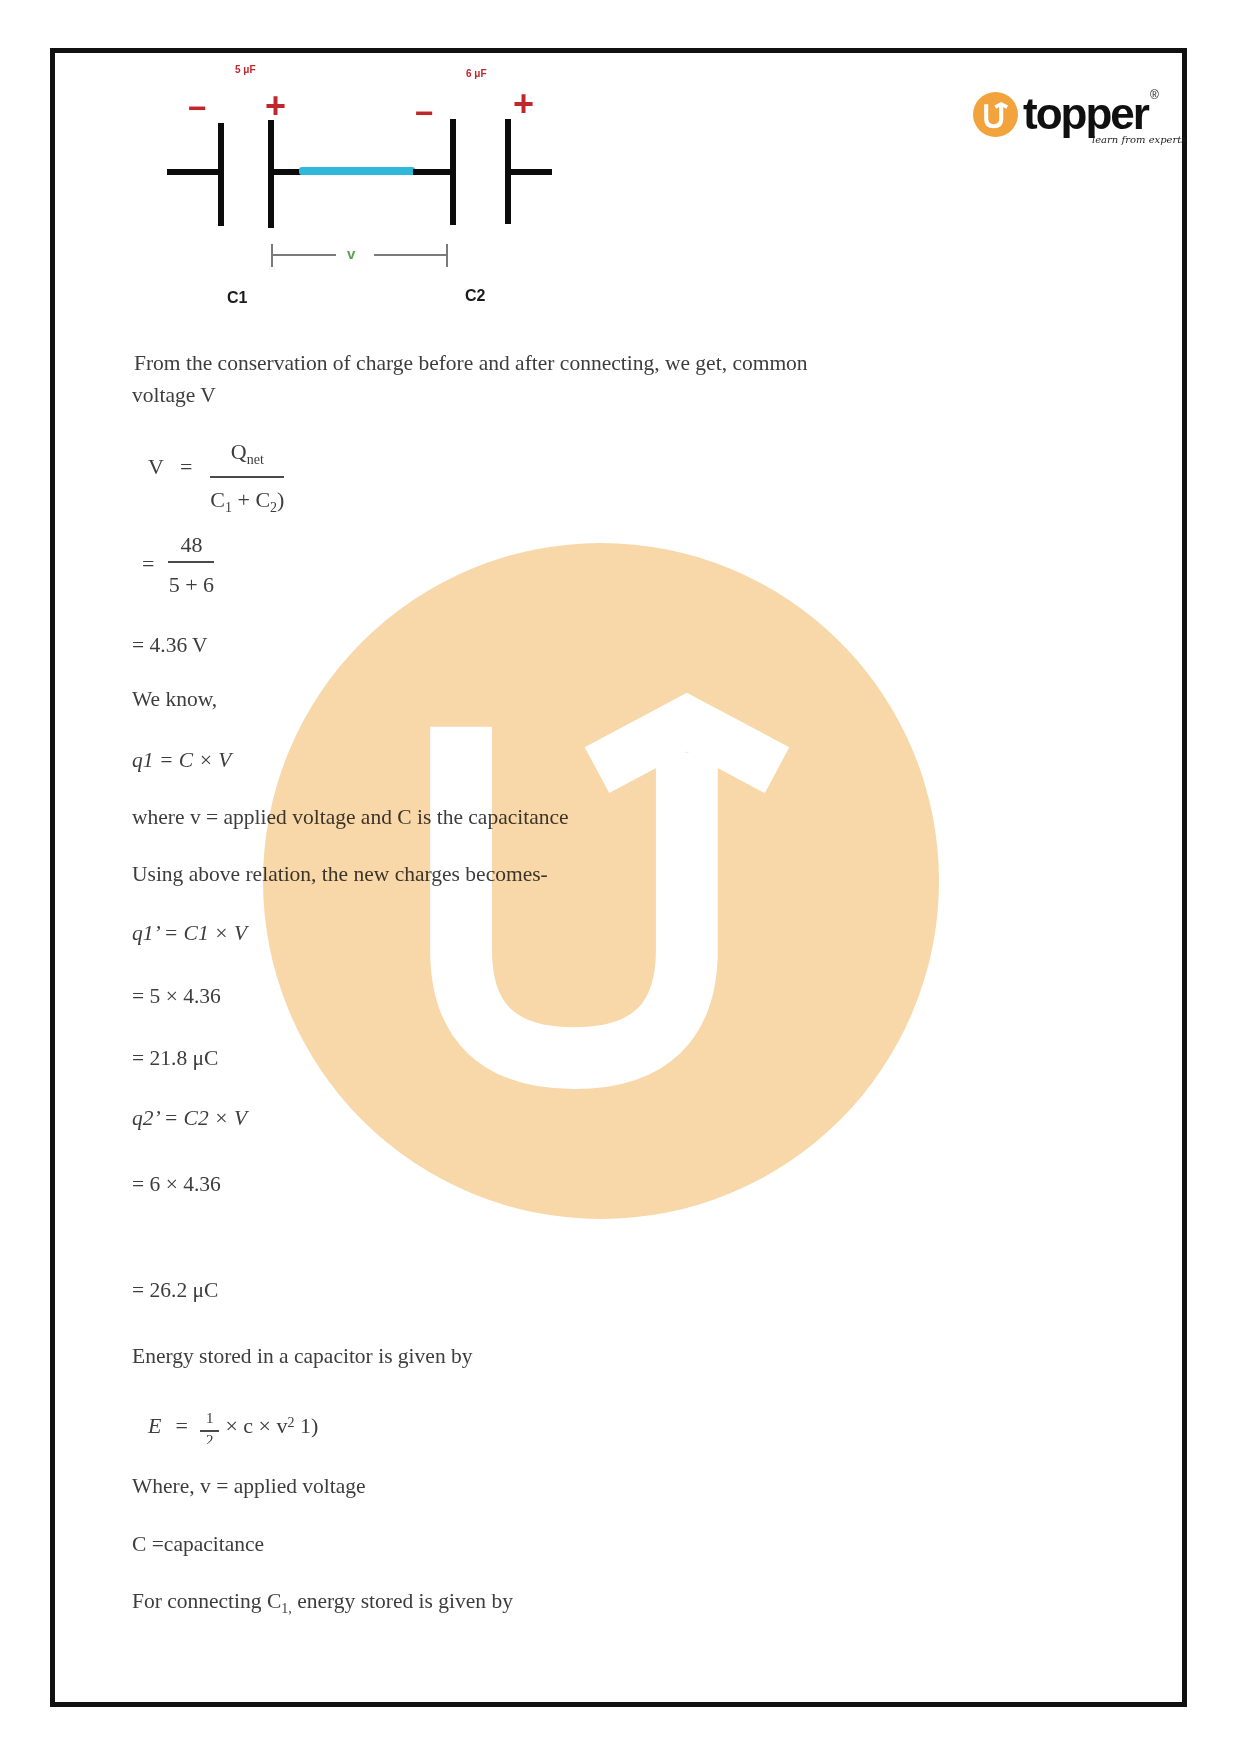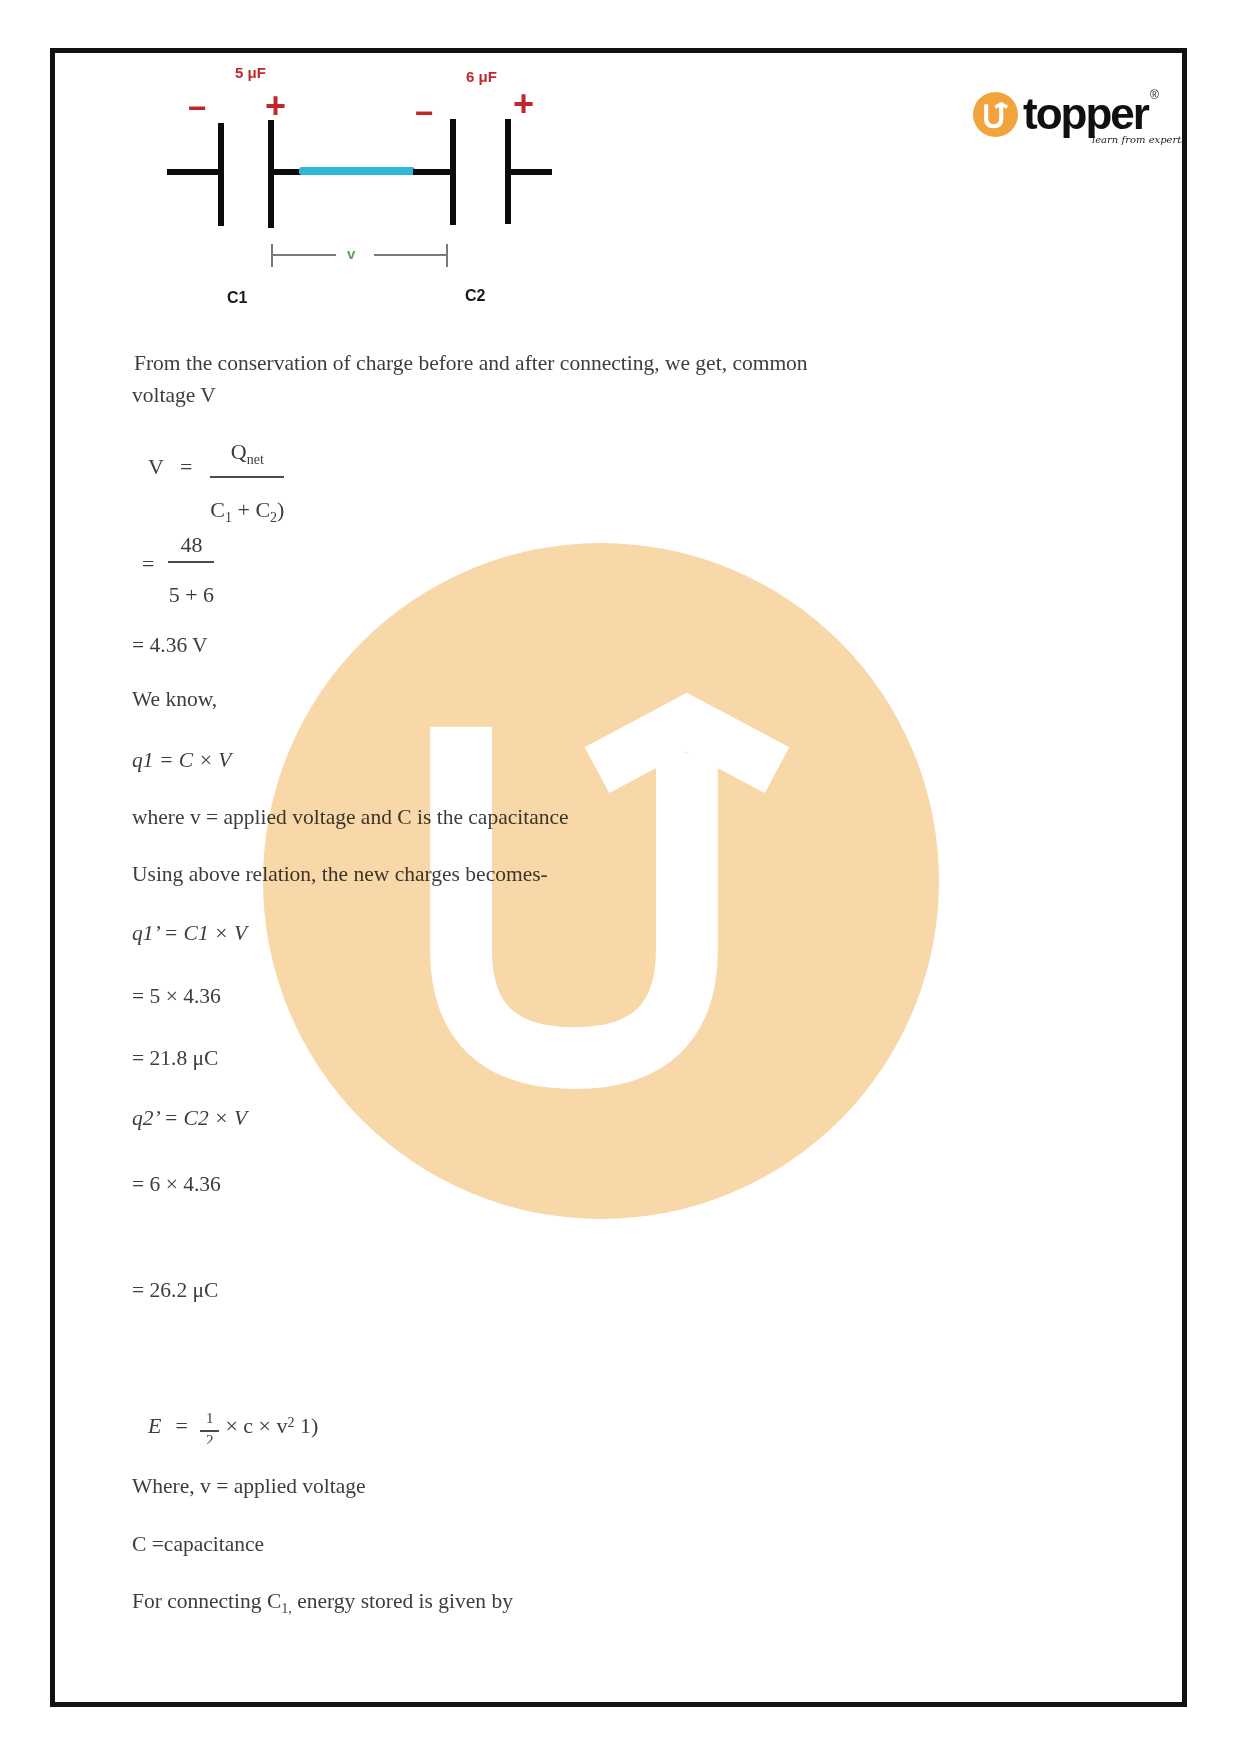--- a/index.html
+++ b/index.html
@@ -14,41 +14,41 @@
   *{margin:0;padding:0;box-sizing:border-box;}
   html,body{background:#ffffff;}
   body{
     width:1240px;height:1755px;position:relative;overflow:hidden;
     font-family:"Liberation Serif", serif;color:var(--text-color,#3d3d3d);
   }
   .abs{position:absolute;}
   
   .frame{left:50px;top:48px;width:1137px;height:1659px;border:5px solid var(--border-color,#111);}
   
-  .cap-label{font-family:"Liberation Sans",sans-serif;font-weight:bold;font-size:15px;color:var(--accent-red,#c0272d);}
+  .cap-label{font-family:"Liberation Sans",sans-serif;font-weight:bold;font-size:10px;color:var(--accent-red,#c0272d);}
   .sign{font-family:"Liberation Sans",sans-serif;font-weight:bold;color:var(--accent-red,#c0272d);line-height:1;}
   .plate{background:#0c0c0c;width:6px;}
   .lead{background:#0c0c0c;height:6px;}
   .wire-cyan{background:var(--wire-cyan,#2fb8d9);height:8px;border-radius:3px;}
   .dim-seg{background:#7a7a7a;height:2px;}
   .dim-tick{background:#7a7a7a;width:2px;height:23px;}
   .v-label{font-family:"Liberation Sans",sans-serif;font-weight:bold;font-size:15px;color:var(--v-green,#5f9e56);}
   .cname{font-family:"Liberation Sans",sans-serif;font-weight:bold;font-size:16px;color:#1b1b1b;}
   
   .brand{font-family:"Liberation Sans",sans-serif;font-weight:bold;font-size:44px;letter-spacing:-2px;color:#101010;line-height:1;}
   .brand-reg{font-family:"Liberation Sans",sans-serif;font-size:12px;color:#222;}
   .brand-tag{font-family:"DejaVu Serif",serif;font-style:italic;font-size:10px;color:#1c1c1c;white-space:nowrap;}
   
   .tline{position:absolute;left:132px;font-size:21.5px;line-height:26px;color:var(--text-color,#3d3d3d);white-space:nowrap;}
   .math{font-style:italic;}
   .tline sub{font-size:14px;}
   .eqrow{position:absolute;display:flex;align-items:flex-start;font-size:22px;color:var(--text-color,#3d3d3d);}
   .frac{display:inline-block;text-align:center;vertical-align:top;}
   .frac .num{display:block;line-height:32px;padding:0 12px 0 12px;border-bottom:2px solid #4a4a4a;}
-  .frac .den{display:block;line-height:32px;padding-top:16px;}
+  .frac .den{display:block;line-height:32px;padding-top:6px;}
   .frac sub{font-size:14px;}
   .frac-small{display:inline-block;text-align:center;height:38px;overflow:hidden;margin:0 6px;}
   .frac-small .num{display:block;font-size:15px;line-height:24px;border-bottom:2px solid #4a4a4a;padding:0 6px;}
   .frac-small .den{display:block;font-size:15px;line-height:16px;}
   .sup2{font-size:14px;vertical-align:6px;}
   
   .watermark{left:263px;top:543px;width:676px;height:676px;mix-blend-mode:multiply;pointer-events:none;z-index:5;}
   .content{position:absolute;inset:0;z-index:1;}
 </style>
 </head>
@@ -123,20 +123,21 @@
   <div class="tline" style="top:686px;">We know,</div>
   <div class="tline math" style="top:747px;">q1 = C  × V</div>
   <div class="tline" style="top:804px;">where v = applied voltage and C is the capacitance</div>
   <div class="tline" style="top:861px;">Using above relation, the new charges becomes-</div>
   <div class="tline math" style="top:920px;">q1’ = C1  × V</div>
   <div class="tline" style="top:983px;">= 5 × 4.36</div>
   <div class="tline" style="top:1045px;">= 21.8 μC</div>
   <div class="tline math" style="top:1105px;text-align:center;">q2’ = C2  × V</div>
   <div class="tline" style="top:1171px;">= 6 × 4.36</div>
   <div class="tline" style="top:1233px;margin-top:44px;">= 26.2 μC</div>
+  <div class="tline" style="top:1343px;">Energy stored in a capacitor is given by</div>
 
   <div class="eqrow" style="left:148px;top:1406px;">
     <span class="math" style="margin-top:7px;">E</span>
     <span style="margin-top:7px;margin-left:14px;margin-right:6px;">=</span>
     <span class="frac-small">
       <span class="num">1</span>
       <span class="den">2</span>
     </span>
     <span style="margin-top:7px;"><span>× c × v</span><span class="sup2">2</span> <span>1)</span></span>
   </div>

